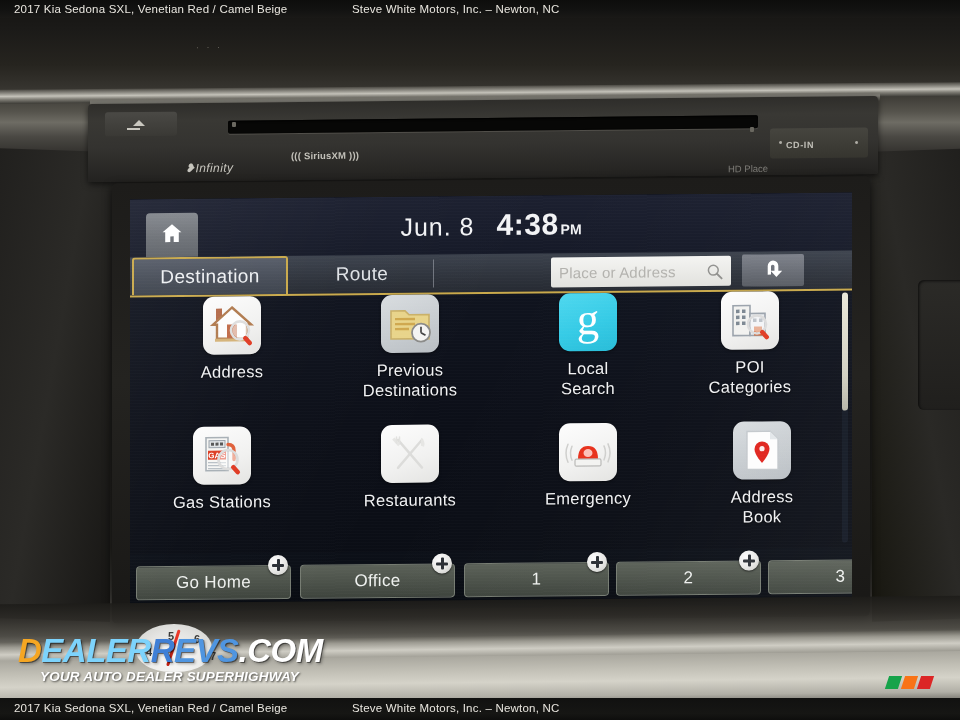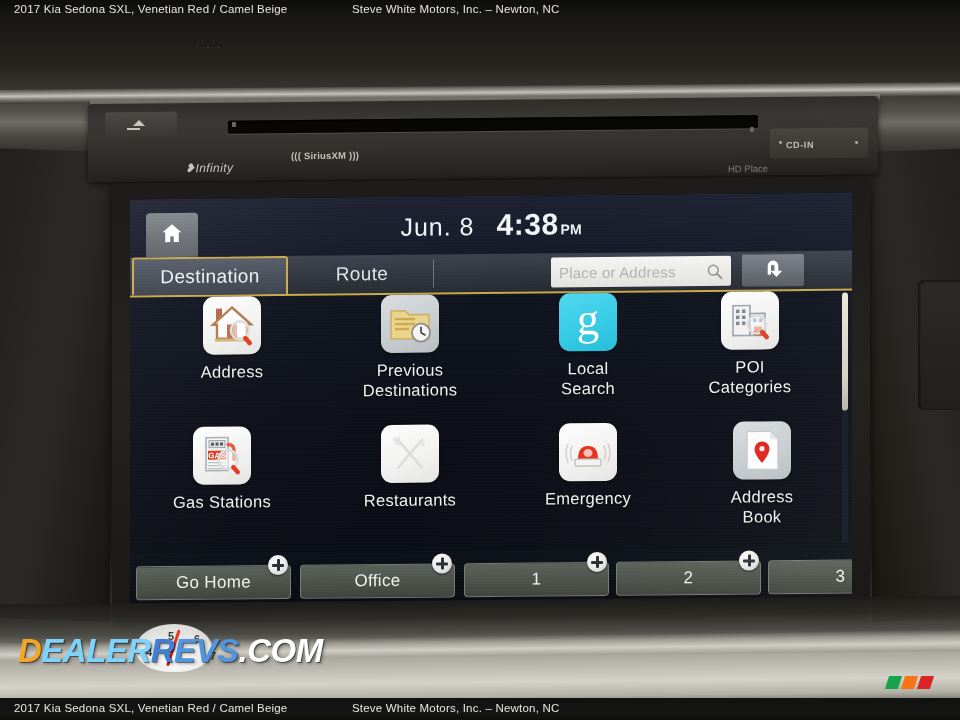--- a/index.html
+++ b/index.html
@@ -656,20 +656,21 @@
   <div class="lower-panel"></div>
 
   <div class="logo">
     <div class="gauge"></div>
     <div class="gauge-num" style="left:128px; top:14px;">4</div>
     <div class="gauge-num" style="left:150px; top:-2px;">5</div>
     <div class="gauge-num" style="left:176px; top:1px;">6</div>
     <div class="gauge-num" style="left:192px; top:18px;">7</div>
     <div class="gauge-needle"></div>
     <div class="logo-main"><span class="lg-d1">D</span><span class="lg-ealer">EALER</span><span class="lg-r">R</span><span class="lg-evs">EVS</span><span class="lg-com">.COM</span></div>
+    <div class="logo-tag">YOUR AUTO DEALER SUPERHIGHWAY</div>
   </div>
 
   <div class="kia-stripes">
     <span style="background:#16a34a;"></span>
     <span style="background:#f97316;"></span>
     <span style="background:#dc2626;"></span>
   </div>
 
   <div class="top-banner">
     <div class="banner-text car">2017 Kia Sedona SXL,  Venetian Red / Camel Beige</div>

